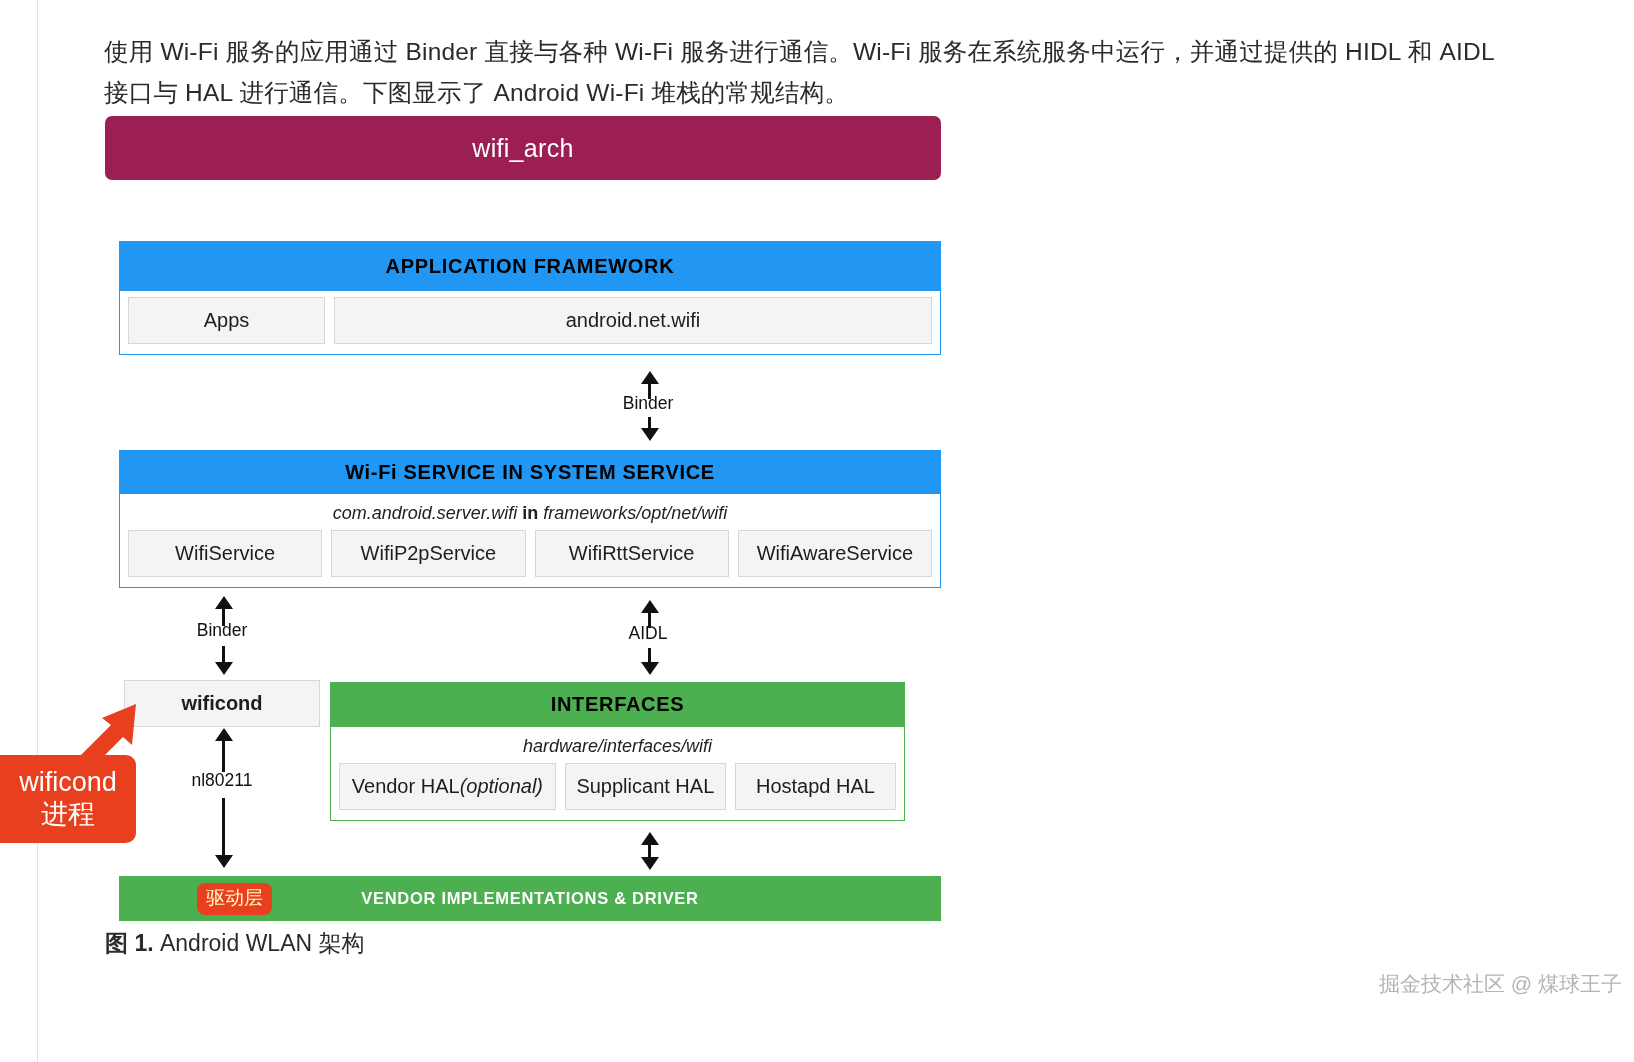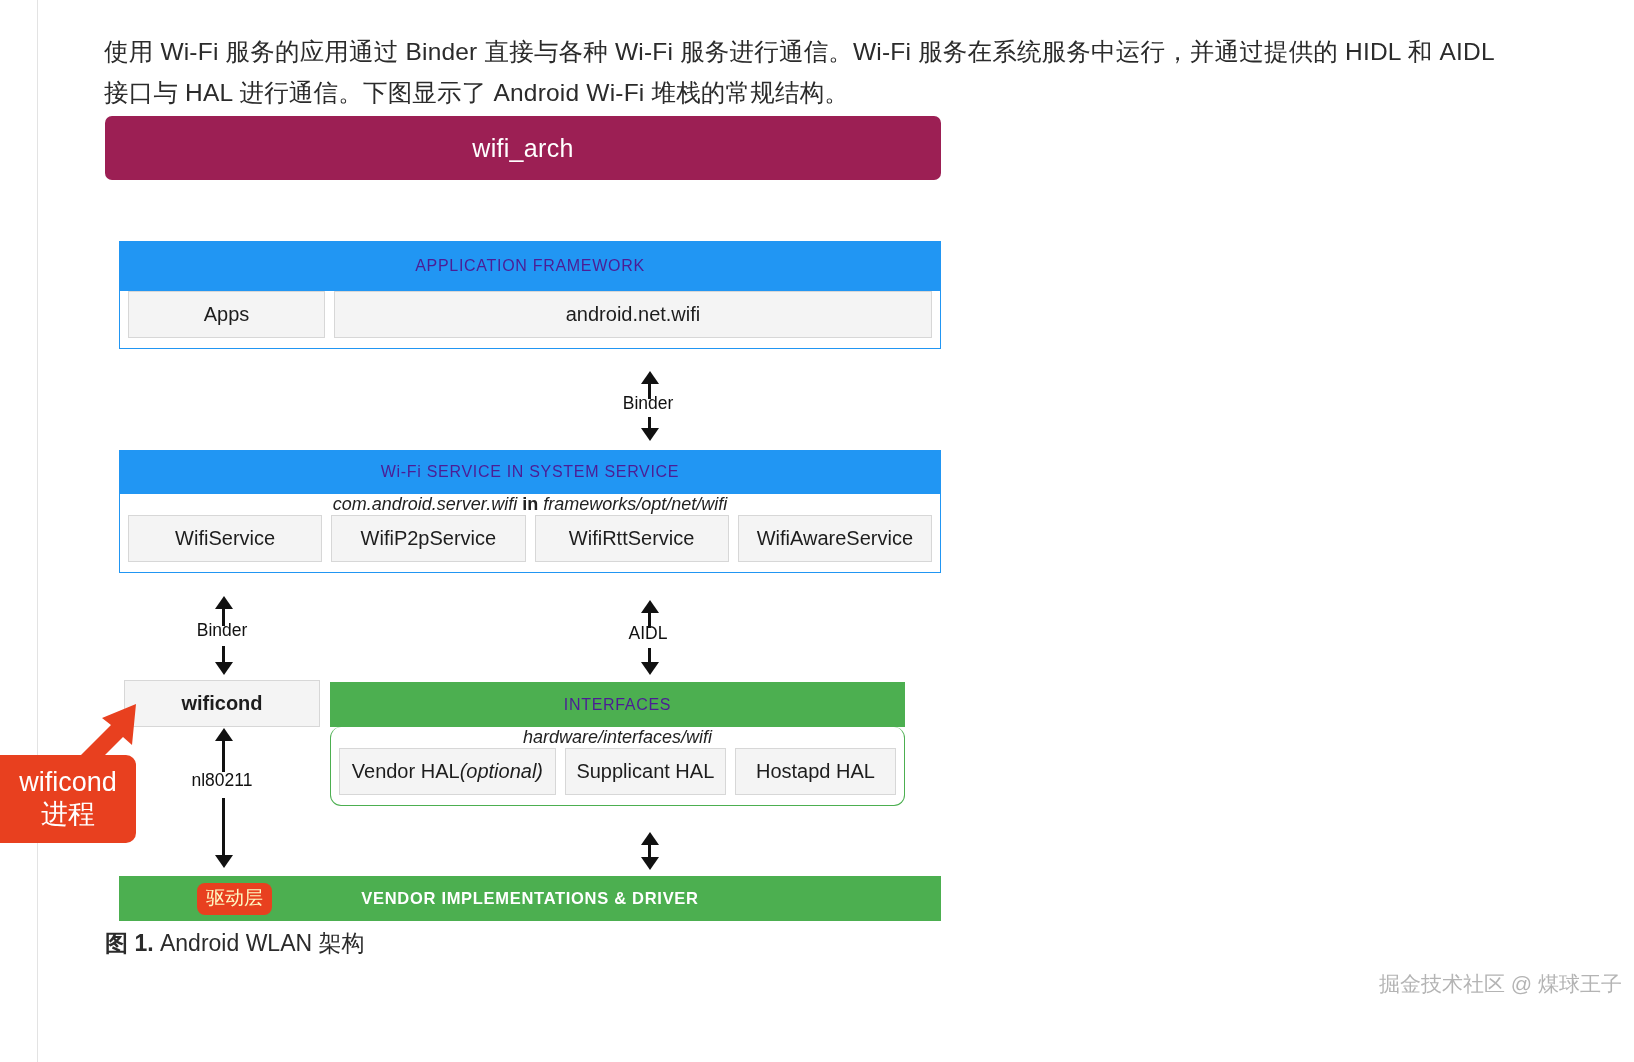--- a/index.html
+++ b/index.html
@@ -51,54 +51,54 @@
   }
 
   
   .blk {
     position: absolute;
   }
   .blk-head {
     display: flex;
     align-items: center;
     justify-content: center;
-    color: #4c1d95;
-    font-weight: normal;
-    font-size: 16px;
+    color: #000000;
+    font-weight: bold;
+    font-size: 20px;
     letter-spacing: 0.7px;
   }
   .head-blue { background: #2196f3; }
   .head-green { background: #4caf50; }
 
   .blk-body {
     background: #ffffff;
     border-left: 1px solid #2196f3;
     border-right: 1px solid #2196f3;
     border-bottom: 1px solid #2196f3;
   }
   .blk-body.green-border {
     border-left-color: #4caf50;
     border-right-color: #4caf50;
     border-bottom-color: #4caf50;
-    border-radius: 11px;
   }
 
   .pathline {
     text-align: center;
     font-style: italic;
     font-size: 18px;
     color: #222;
+    padding-top: 9px;
     white-space: nowrap;
   }
   .pathline b { font-style: normal; font-weight: bold; }
 
   .chiprow {
     display: flex;
     gap: 9px;
-    padding: 0 8px 10px 8px;
+    padding: 6px 8px 10px 8px;
   }
   .chip {
     background: #f4f4f4;
     border: 1px solid #d7d7d7;
     display: flex;
     align-items: center;
     justify-content: center;
     font-size: 20px;
     color: #1d1d1d;
     height: 47px;

